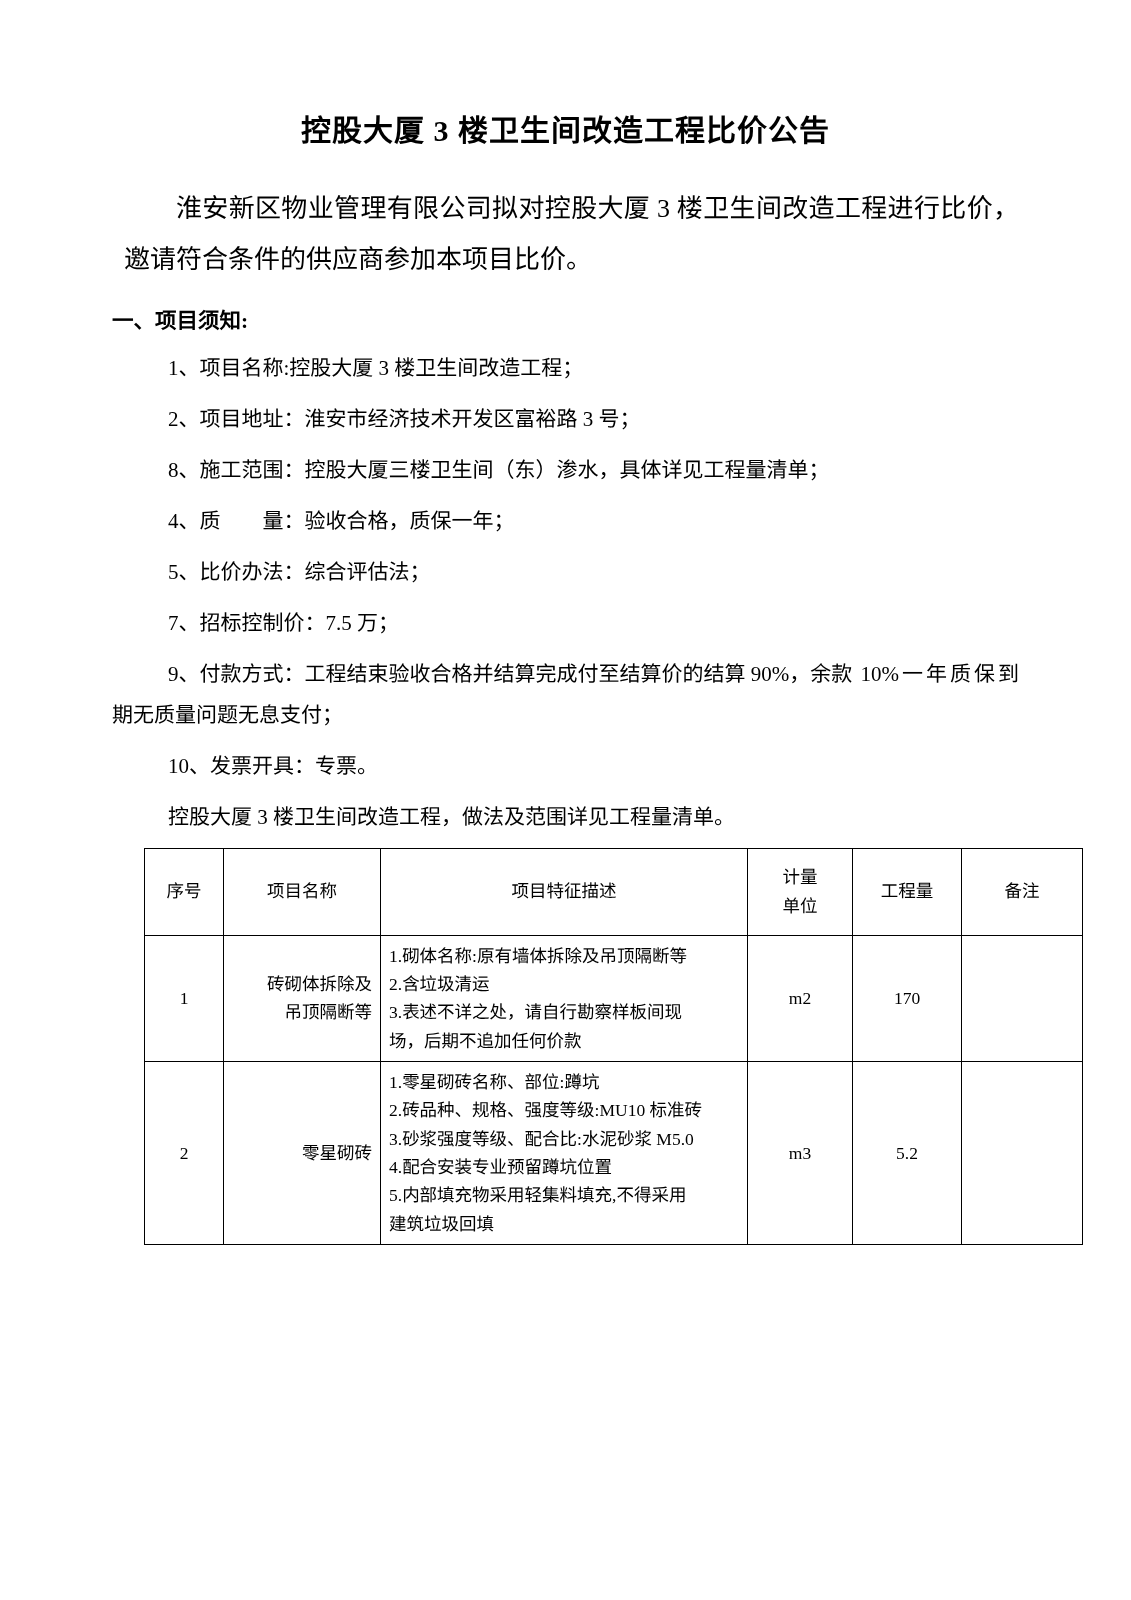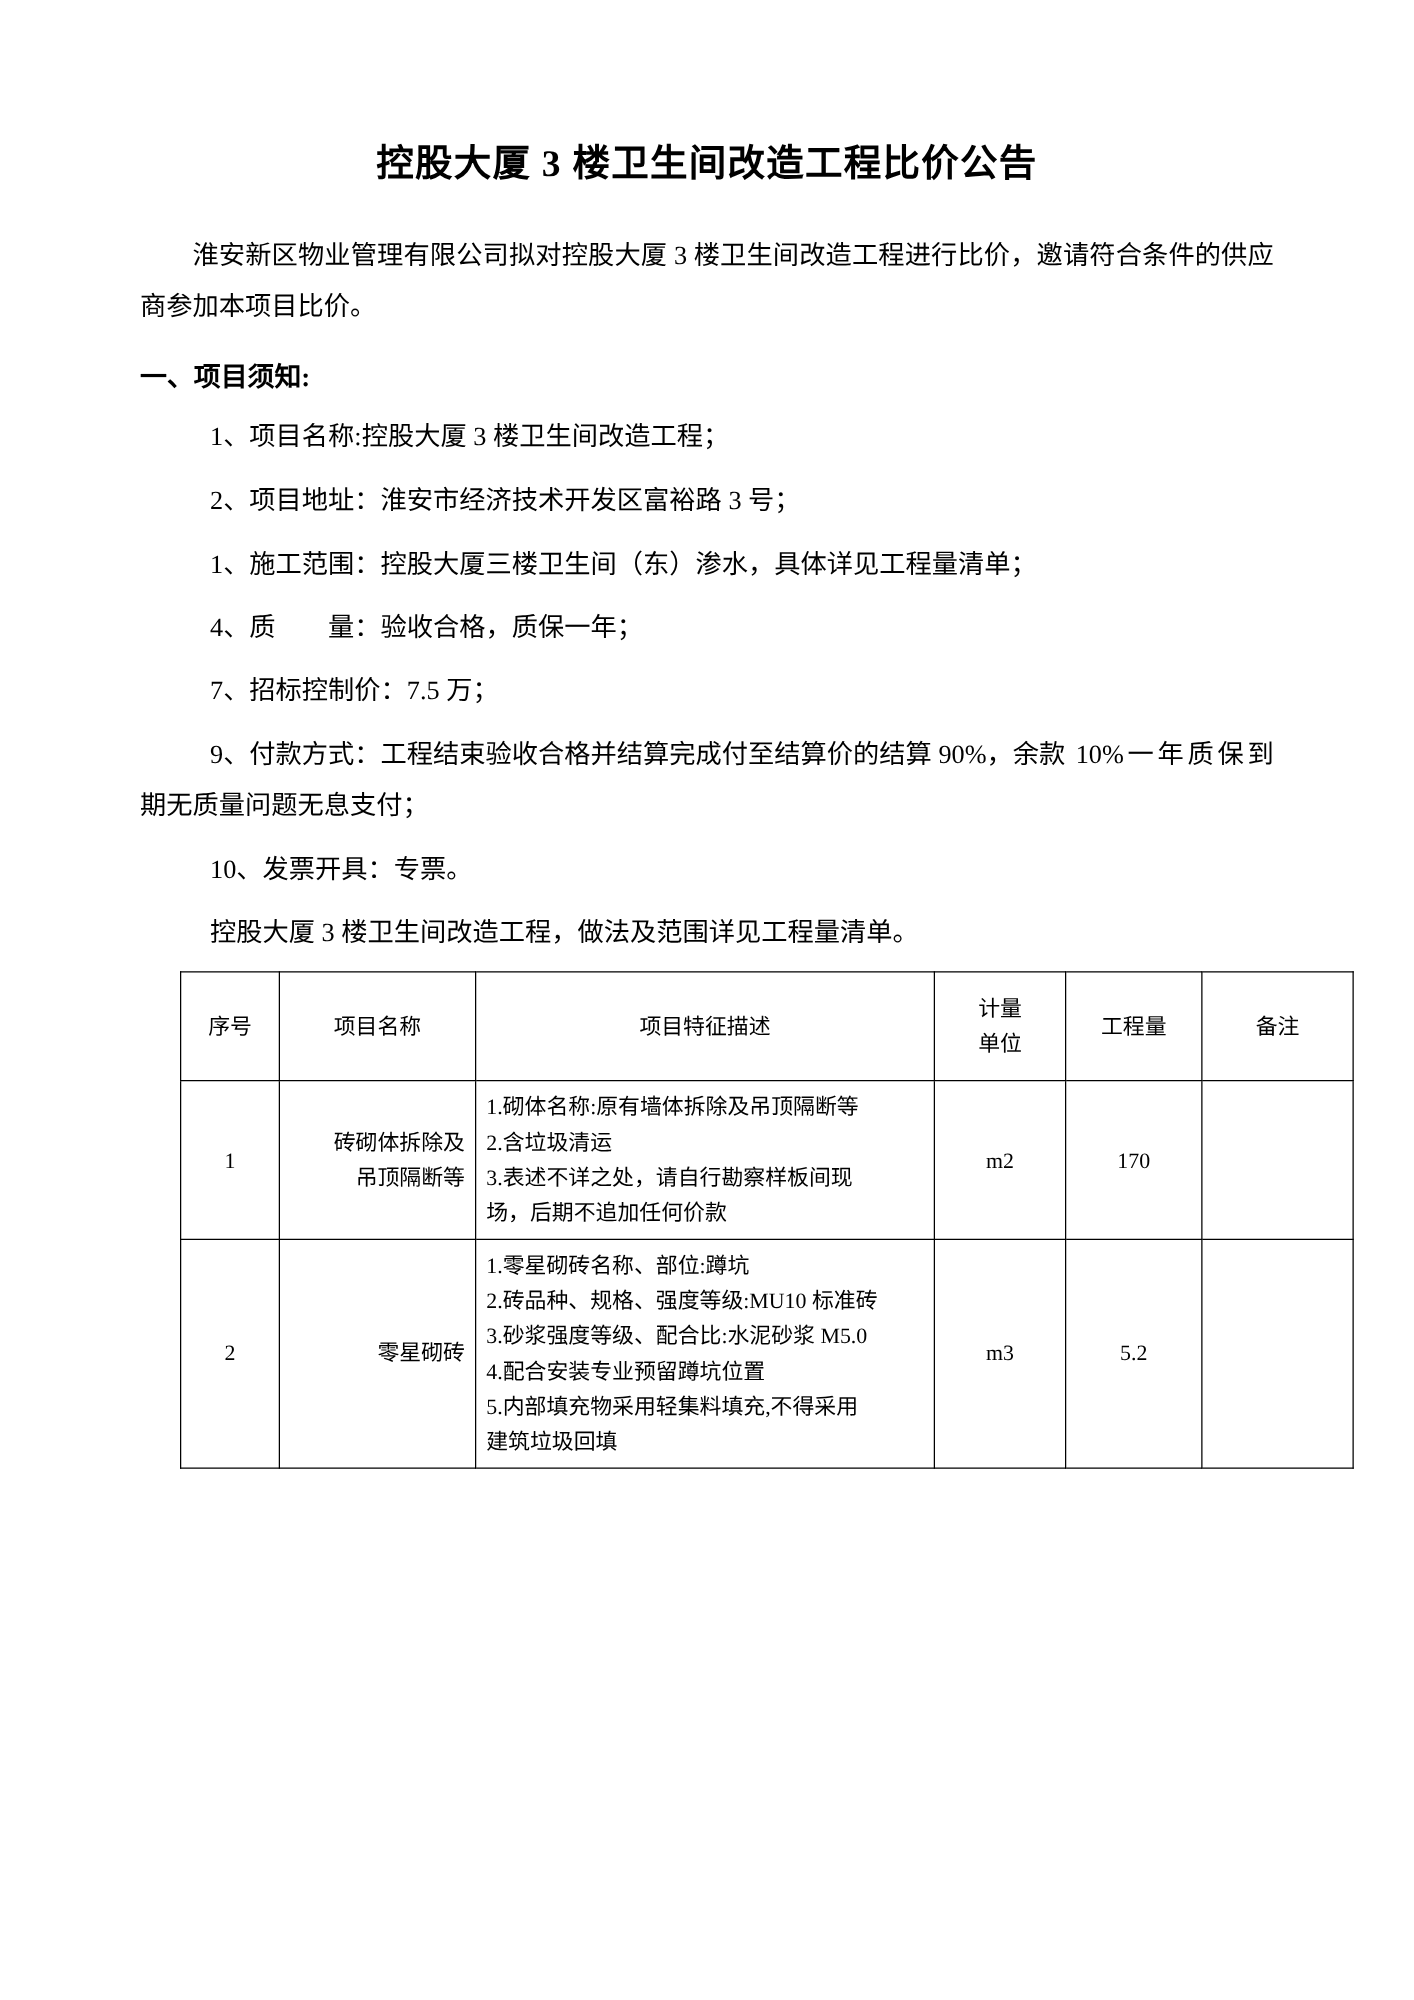--- a/index.html
+++ b/index.html
@@ -22,24 +22,24 @@
   }
   .doc-title {
     text-align: center;
     font-size: 30px;
     font-weight: bold;
     letter-spacing: 1px;
     margin: 14px 0 34px 0;
     font-family: "Liberation Serif", "DejaVu Serif", serif;
   }
   .para {
-    font-size: 21px;
+    font-size: 26px;
     line-height: 1.95;
     text-align: justify;
-    margin: 0 0 14px 0;
+    margin: 0 0 14px 12px;
   }
   .indent2 {
     text-indent: 2em;
   }
   .section-head {
     font-size: 21.5px;
     font-weight: bold;
     line-height: 1.9;
     margin: 16px 0 6px 0;
   }
@@ -102,22 +102,23 @@
 <div class="page">
 
   <h1 class="doc-title">控股大厦 3 楼卫生间改造工程比价公告</h1>
 
   <p class="para indent2">淮安新区物业管理有限公司拟对控股大厦 3 楼卫生间改造工程进行比价，邀请符合条件的供应商参加本项目比价。</p>
 
   <div class="section-head">一、项目须知:</div>
 
   <div class="item">1、项目名称:控股大厦 3 楼卫生间改造工程；</div>
   <div class="item">2、项目地址：淮安市经济技术开发区富裕路 3 号；</div>
-  <div class="item">1、施工范围：控股大厦三楼卫生间（东）渗水，具体详见工程量清单；</div>
+  <div class="item">8、施工范围：控股大厦三楼卫生间（东）渗水，具体详见工程量清单；</div>
   <div class="item">4、质　　量：验收合格，质保一年；</div>
+  <div class="item">5、比价办法：综合评估法；</div>
   <div class="item">7、招标控制价：7.5 万；</div>
 
   <div class="item-wrap">
     <span class="lead">9、付款方式：工程结束验收合格并结算完成付至结算价的结算 90%，余款</span>
     <span>10%一年质保到期无质量问题无息支付；</span>
   </div>
 
   <div class="item">10、发票开具：专票。</div>
 
 

